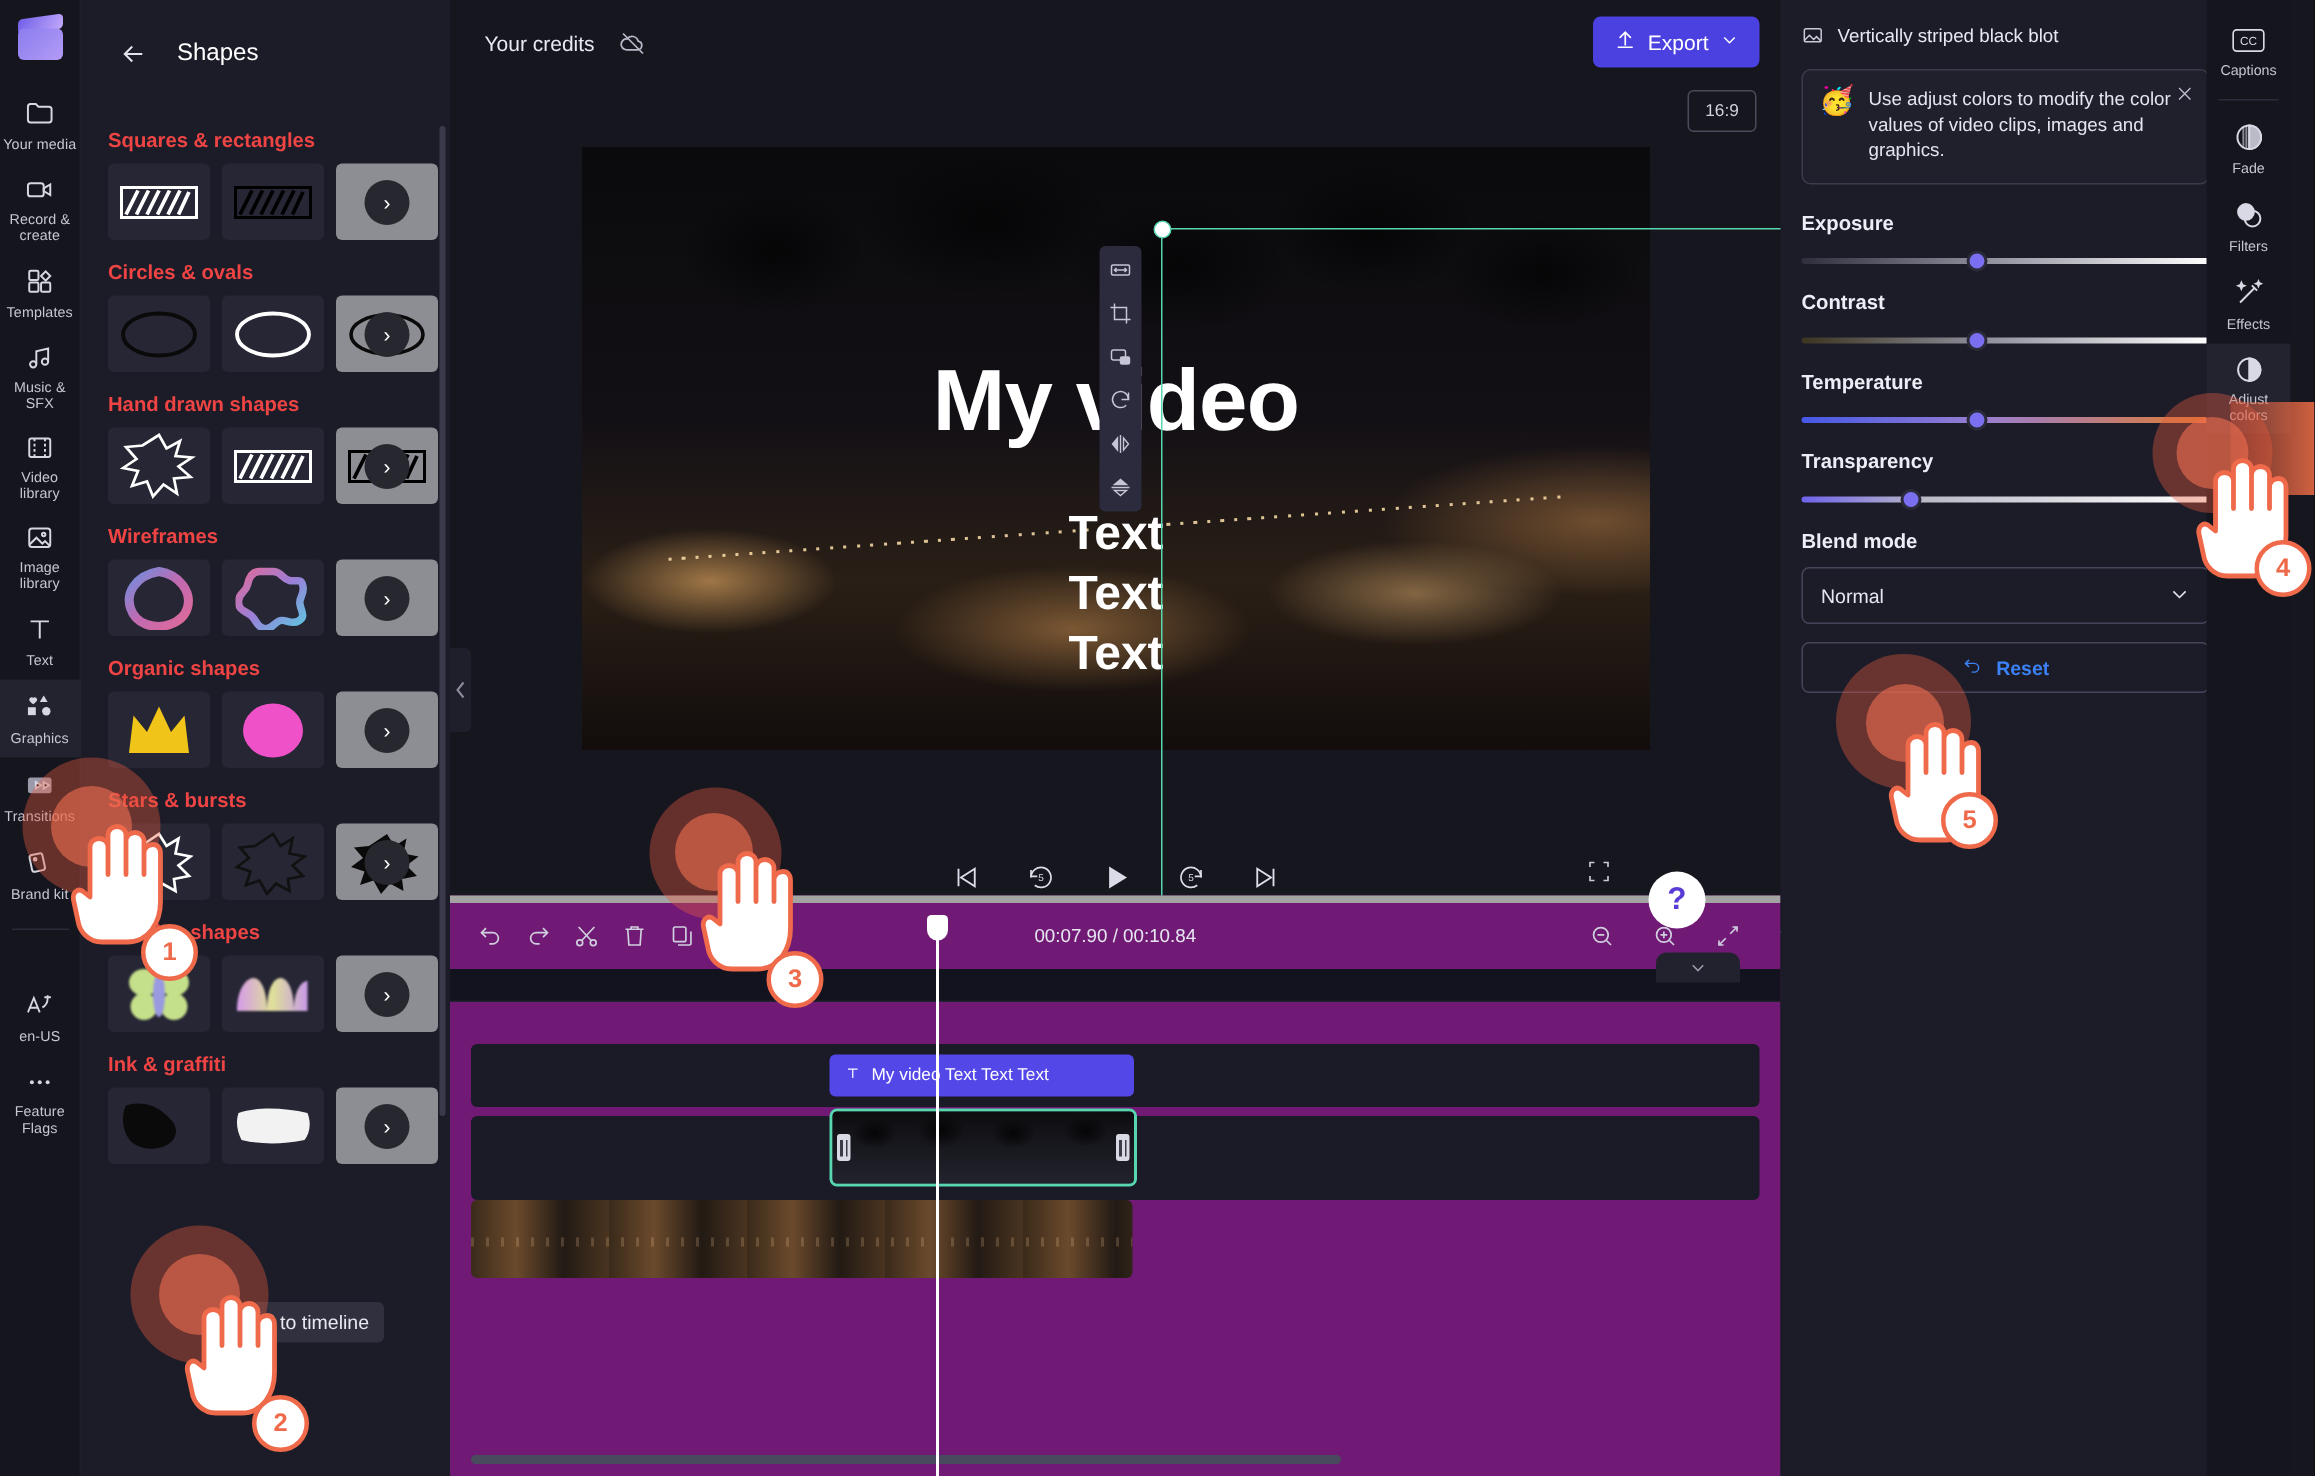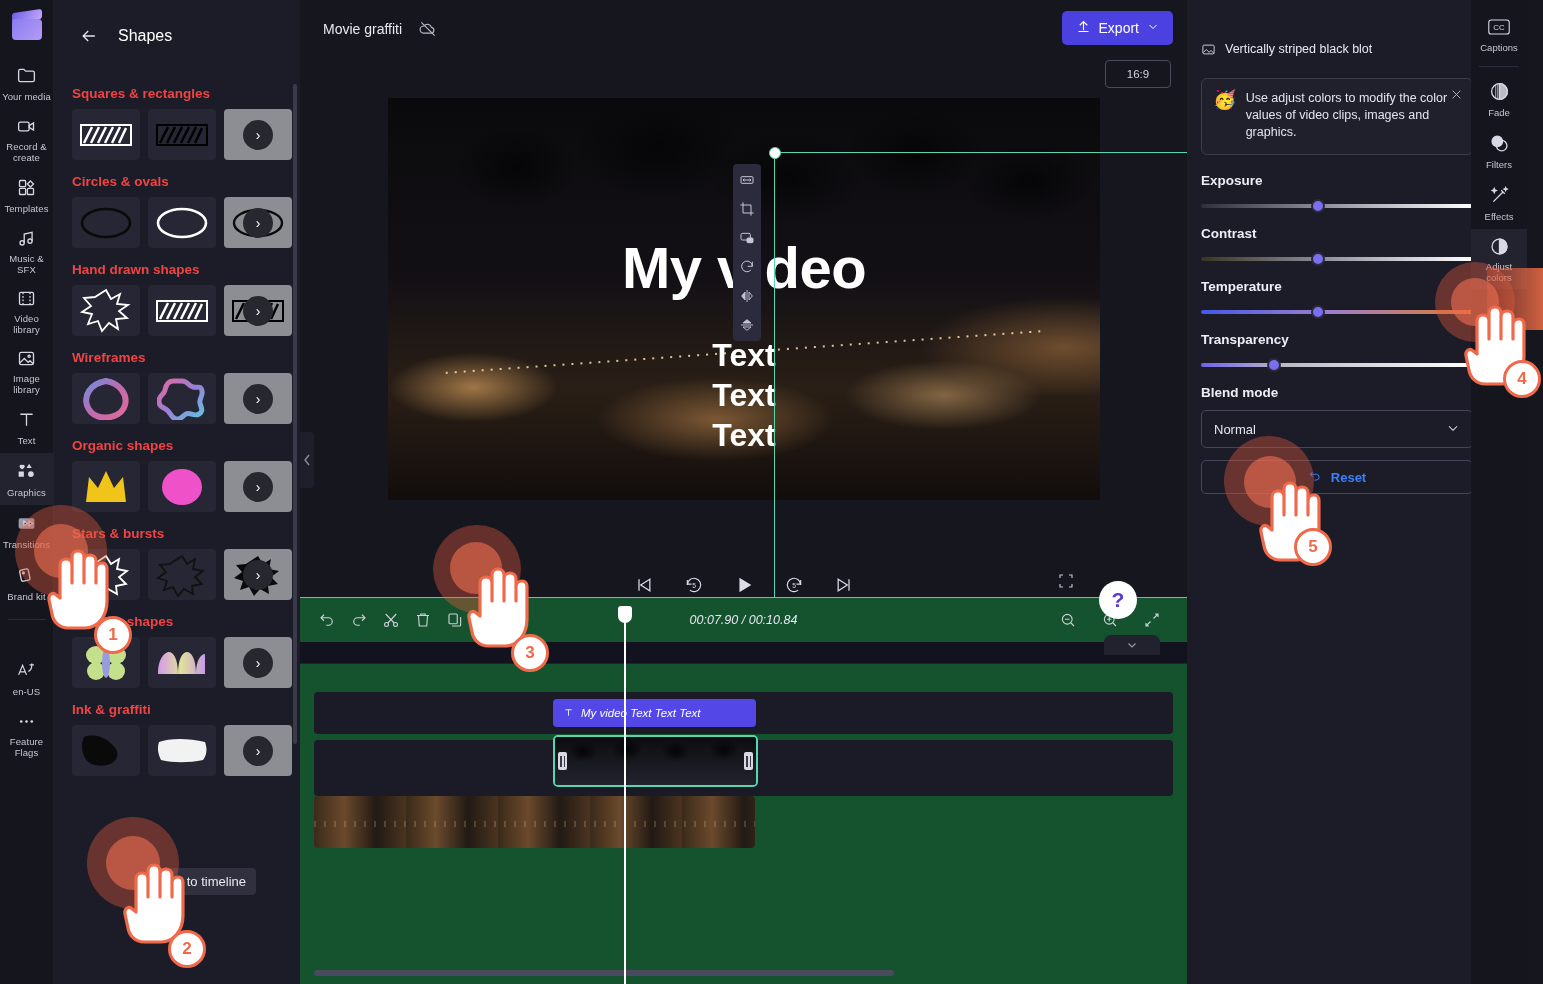--- a/index.html
+++ b/index.html
@@ -129,21 +129,21 @@
     display:flex;align-items:center;justify-content:center; }
   .export-btn {
     position:absolute; right: 14px; top: 11px;
     height: 34px; padding: 0 14px; border-radius:5px;
     background:#4b40e0; color:#fff; font-size:14px;
     display:flex; align-items:center; gap:8px; cursor:pointer;
     border:none;
   }
   .ratio-btn {
     position:absolute; right:16px; top:60px;
-    width:66px; height:28px; border:1px solid #4a4a5b; border-radius:4px;
+    width:46px; height:28px; border:1px solid #4a4a5b; border-radius:4px;
     color:#d2d2de; font-size:11.5px;
     display:flex;align-items:center;justify-content:center; cursor:pointer;
   }
 
   .stage {
     position:absolute; left:0; right:0; top:58px; height: 535px;
   }
   .video-wrap {
     position:absolute; left: 88px; top: 40px;
     width: 712px; height: 402px;
@@ -234,21 +234,21 @@
   .stage-collapse {
     position:absolute; left: 804px; top: 577px;
     width: 56px; height: 20px; border-radius: 7px 7px 0 0;
     background:#22222e; display:flex;align-items:center;justify-content:center;
     color:#9a9aab; font-size:10px; cursor:pointer; z-index:5;
   }
 
   
   .timeline {
     position:absolute; left:0; right:0; top: 597px; bottom:0;
-    background:#14532d; border-top:1px solid #a3a3a3;font-style:italic;
+    background:#701a75; border-top:5px solid #a3a3a3;
   }
   .tl-toolbar {
     height: 44px; display:flex; align-items:center; padding: 0 16px;
     position:relative;
   }
   .tl-ico { width:22px;height:22px;color:#cfcfdd;cursor:pointer; margin-right:10px;
     display:flex;align-items:center;justify-content:center;}
   .tl-time {
     position:absolute; left:0;right:0; text-align:center;
     font-size:12.5px; color:#e6e6f0; pointer-events:none;
@@ -314,21 +314,21 @@
     position:absolute; left: 14px; bottom: 8px;
     height:6px; border-radius:3px; background:#4a4a5e;
   }
 
   
   .props {
     position:absolute; right: 56px; top:0;
     width: 300px; height: 984px;
     background:#1c1c28; padding: 10px 14px 0 14px;
   }
-  .props-head { display:flex; gap:8px; height: 28px; margin-top: 32px; }
+  .props-head { display:flex; align-items:center; gap:8px; height: 28px; }
   .props-head .ico { width:16px;height:16px;color:#c9c9d8; }
   .props-head .txt { font-size: 12.5px; color:#e8e8f2; }
   .callout {
     margin-top: 8px; border:1px solid #3b3b4c; border-radius:6px;
     background:#20202d; padding: 11px 12px 13px 11px;
     display:flex; gap:9px; position:relative;
   }
   .callout .emoji { font-size: 19px; line-height:20px; }
   .callout .body { font-size:12.5px; color:#e4e4ef; line-height:17px; }
   .callout .x {
@@ -739,21 +739,21 @@
 
   <div class="collapse-tab">
     <svg width="8" height="12" viewBox="0 0 8 12" fill="none" stroke="currentColor" stroke-width="1.4">
         <path d="M6 1L2 6l4 5"></path>
       </svg>
   </div>
 
   <div class="center">
 
     <div class="topbar">
-      <span class="proj-name">Movie graffiti</span>
+      <span class="proj-name">Your credits</span>
       <span class="cloud-ico">
         <svg width="20" height="20" viewBox="0 0 24 24" fill="none" stroke="currentColor" stroke-width="1.4">
             <path d="M6.5 17h9a3.5 3.5 0 0 0 .6-6.95A5 5 0 0 0 7.2 8.4 3.8 3.8 0 0 0 6.5 17z"></path>
             <path d="M4 4l16 16"></path>
           </svg>
       </span>
       <div class="export-btn">
         <span>
           <svg width="15" height="15" viewBox="0 0 24 24" fill="none" stroke="currentColor" stroke-width="1.8">
               <path d="M12 18V4M6 10l6-6 6 6M4 20h16"></path>

